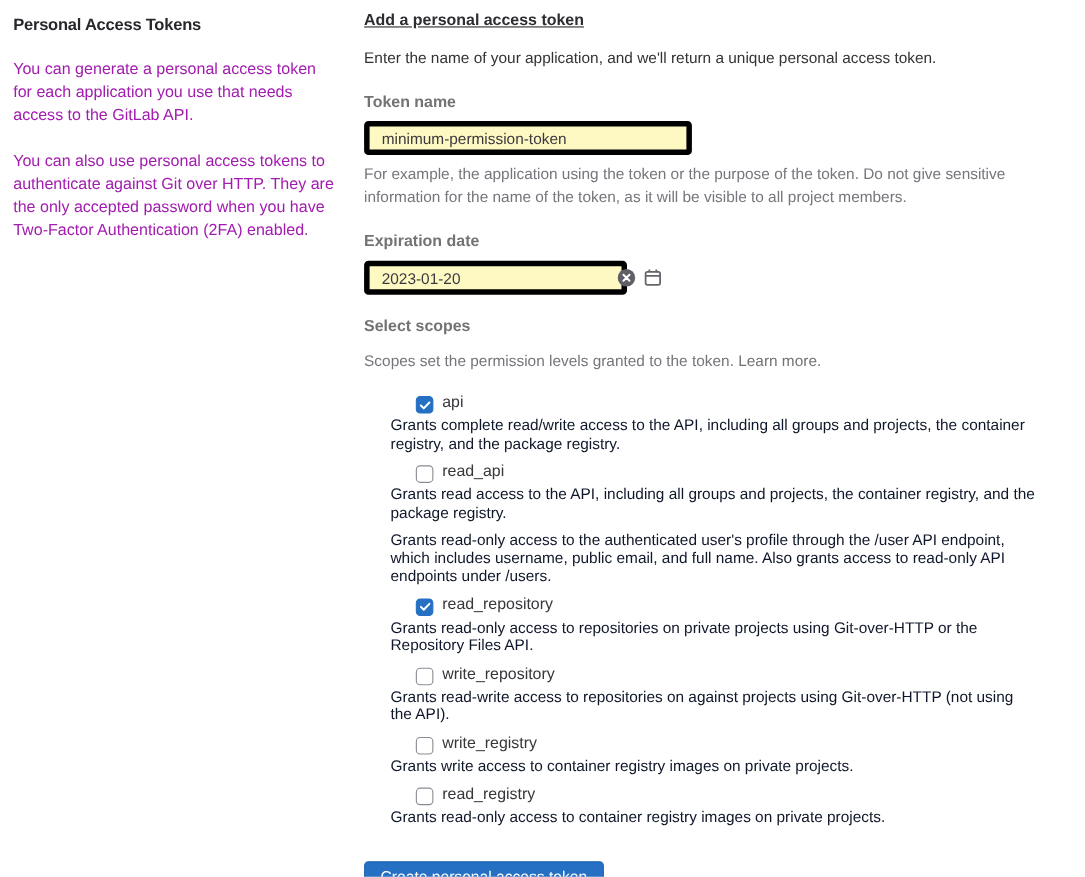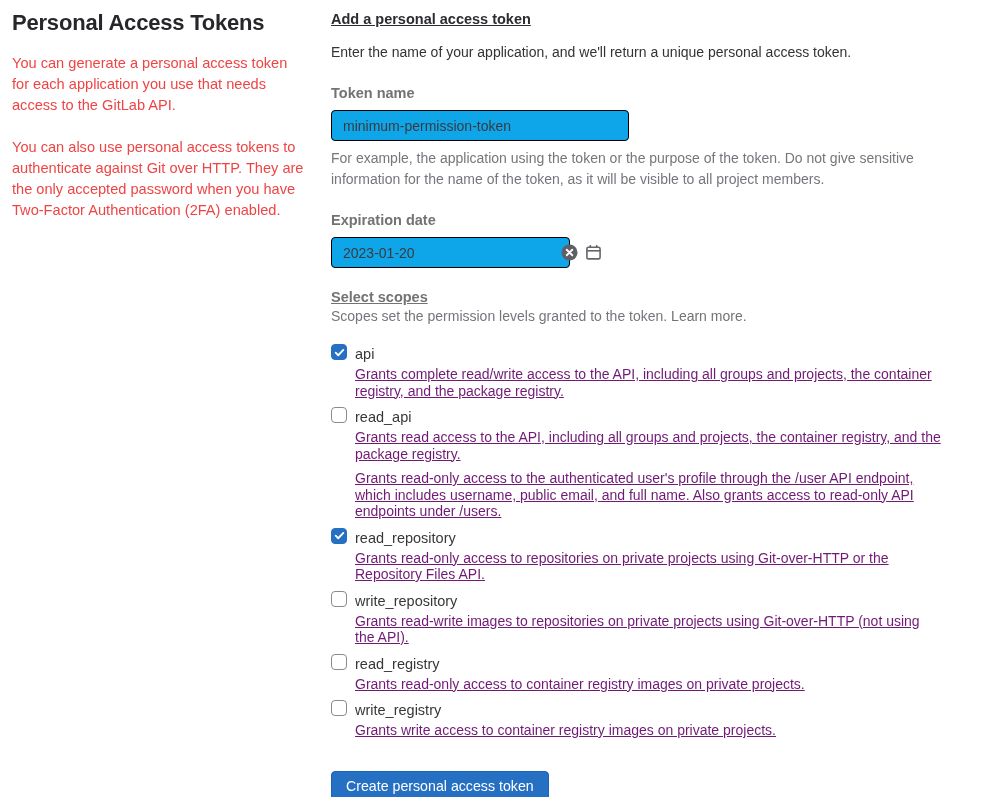--- a/index.html
+++ b/index.html
@@ -8,64 +8,64 @@
     width: 986px; height: 797px;
     font-family: "Liberation Sans", "DejaVu Sans", sans-serif;
     font-size: 14px; color: #303030;
     overflow: hidden;
   }
   .container { display: flex; padding: 10px 12px; }
 
   
   .sidebar { width: 306px; flex-shrink: 0; padding-right: 14px; }
   .sidebar h1 {
-    margin: 0 0 17px 0; font-size: 22px; line-height: 26px;
+    margin: 0 0 17px 0; font-size: 15px; line-height: 26px;
     font-weight: 700; color: #26262b; letter-spacing: -0.2px;
   }
-  .sidebar p { margin: 0 0 21px 0; font-size: 14.6px; line-height: 21px; color: #ef4444; }
+  .sidebar p { margin: 0 0 21px 0; font-size: 14.6px; line-height: 21px; color: #a21caf; }
 
   
   .main { width: 624px; padding-left: 13px; padding-top: 1px; }
   .section-heading { font-weight: 700; font-size: 14.5px; margin: 0 0 15px 0; color: #2c2c31; text-decoration: underline; }
   .intro { margin: 0 0 23px 0; line-height: 20px; color: #333336; }
   .field-label { font-weight: 700; font-size: 14.5px; margin: 0 0 9px 0; color: #737373; }
 
   input.text-input {
-    height: 31px; border: 1px solid #000000; border-radius: 4px;
-    padding: 0 11px; font: inherit; color: #3a3a3e; background: #0ea5e9; outline: none;
+    height: 31px; border: 5px solid #000000; border-radius: 4px;
+    padding: 0 11px; font: inherit; color: #3a3a3e; background: #fef9c3; outline: none;
   }
   .token-input { width: 298px; display: block; }
 
   .hint { color: #76757c; line-height: 21px; margin: 7px 0 22px 0; }
 
   .field-block { margin-bottom: 21px; }
   .date-wrap { position: relative; width: 280px; }
   .date-input { width: 239px; padding-right: 64px; }
   .date-icons {
     position: absolute; right: 9px; top: 0; height: 31px;
     display: flex; align-items: center; gap: 7px;
   }
   .icon-btn { display: inline-flex; cursor: pointer; background: none; border: none; padding: 0; }
 
   .scopes-help { color: #76757c; margin: 0 0 19px 0; line-height: 18px; }
   a.link { color: #737373; text-decoration: none; cursor: pointer; }
 
   .scope-list { margin-top: 0; }
   .scope-row { margin-bottom: 8px; }
-  .scope-head { display: flex; align-items: flex-start; gap: 8px; cursor: pointer; line-height: 20px; }
+  .scope-head { display: flex; align-items: flex-end; gap: 8px; cursor: pointer; line-height: 20px; margin-left: 47px; }
   .checkbox {
     width: 16px; height: 16px; flex-shrink: 0;
     border: 1px solid #8a8a93; border-radius: 4px; background: #fff;
     display: inline-flex; align-items: center; justify-content: center;
   }
   .checkbox svg { display: none; }
   .checkbox.checked { background: #2570c2; border-color: #2570c2; }
   .checkbox.checked svg { display: block; }
   .scope-label { font-size: 14.5px; color: #37373b; }
-  .scope-desc { color: #701a75; line-height: 16.5px; margin: 2px 0 0 24px; text-decoration: underline; }
+  .scope-desc { color: #0f172a; line-height: 16.5px; margin: 2px 0 0 24px; }
 
   .submit-btn {
     margin-top: 24px; height: 31px; padding: 0 14px;
     display: inline-flex; align-items: center;
     background: #2570c2; border: 1px solid #1a65b4; border-radius: 4px;
     color: #fff; font: inherit; font-size: 14.2px; cursor: pointer;
   }
 </style>
 </head>
 <body>
@@ -105,21 +105,21 @@
               <line x1="1.8" y1="6.4" x2="14.2" y2="6.4"></line>
               <line x1="5" y1="1" x2="5" y2="3.4"></line>
               <line x1="11" y1="1" x2="11" y2="3.4"></line>
             </svg>
           </button>
         </span>
       </div>
     </div>
 
     <div>
-      <div class="field-label" style="margin-bottom:2px;text-decoration:underline;">Select scopes</div>
+      <div class="field-label" style="margin-bottom:14px;">Select scopes</div>
       <p class="scopes-help"><span>Scopes set the permission levels granted to the token.</span> <a class="link">Learn more.</a></p>
 
       <div class="scope-list">
 
         <div class="scope-row">
           <label class="scope-head">
             <span class="checkbox checked">
                 <svg width="11" height="11" viewBox="0 0 12 12">
                   <path d="M1.8 6.2 L4.6 9 L10.2 3.2" stroke="#fff" stroke-width="2" fill="none" stroke-linecap="round" stroke-linejoin="round"></path>
                 </svg>
@@ -151,37 +151,37 @@
             <span class="scope-label">read_repository</span>
           </label>
           <div class="scope-desc">Grants read-only access to repositories on private projects using Git-over-HTTP or the Repository Files API.</div>
         </div>
 
         <div class="scope-row">
           <label class="scope-head">
             <span class="checkbox"></span>
             <span class="scope-label">write_repository</span>
           </label>
-          <div class="scope-desc">Grants read-write images to repositories on private projects using Git-over-HTTP (not using the API).</div>
+          <div class="scope-desc">Grants read-write access to repositories on against projects using Git-over-HTTP (not using the API).</div>
+        </div>
+
+        <div class="scope-row">
+          <label class="scope-head">
+            <span class="checkbox"></span>
+            <span class="scope-label">write_registry</span>
+          </label>
+          <div class="scope-desc">Grants write access to container registry images on private projects.</div>
         </div>
 
         <div class="scope-row">
           <label class="scope-head">
             <span class="checkbox"></span>
             <span class="scope-label">read_registry</span>
           </label>
           <div class="scope-desc">Grants read-only access to container registry images on private projects.</div>
-        </div>
-
-        <div class="scope-row">
-          <label class="scope-head">
-            <span class="checkbox"></span>
-            <span class="scope-label">write_registry</span>
-          </label>
-          <div class="scope-desc">Grants write access to container registry images on private projects.</div>
         </div>
 
       </div>
     </div>
 
     <button class="submit-btn">Create personal access token</button>
   </div>
 
 </div>
 

